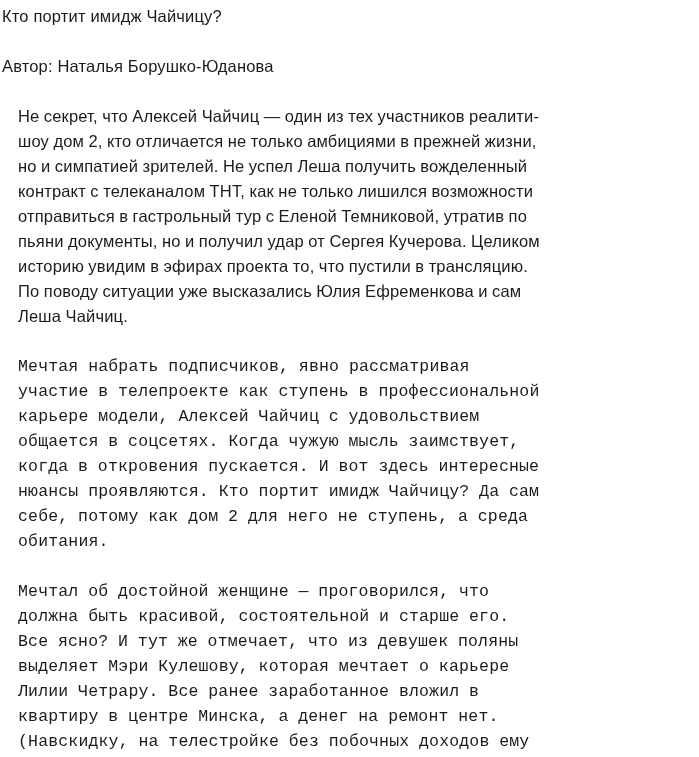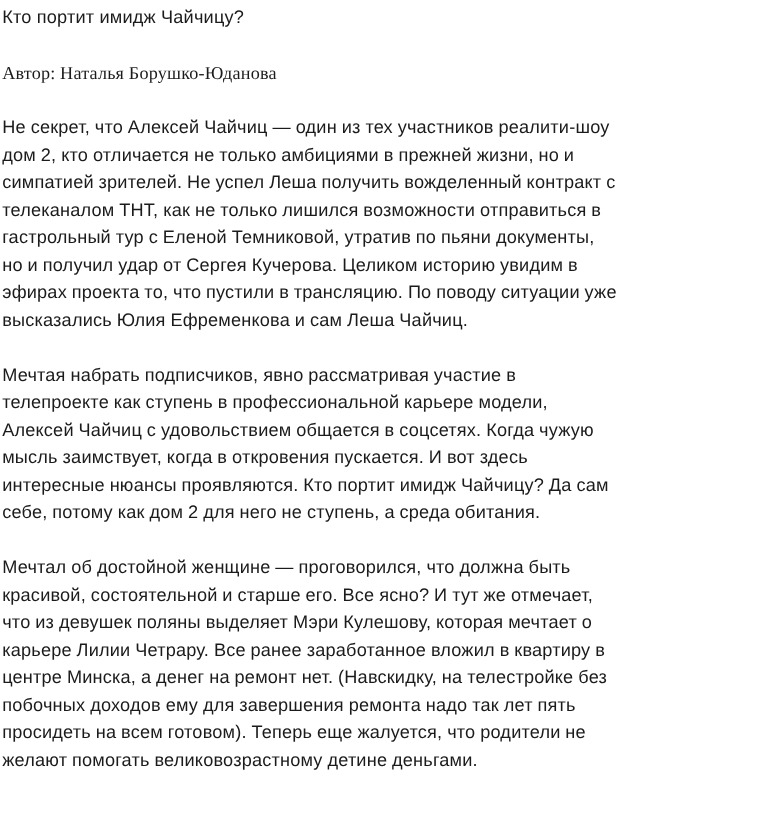--- a/index.html
+++ b/index.html
@@ -30,34 +30,34 @@
     color: #1b1b1b;
     letter-spacing: 0.01em;
   }
   .article-byline {
     font-size: 16.5px;
     line-height: 25px;
     margin: 25px 0 0 0;
     padding: 0;
     color: #1b1b1b;
     letter-spacing: 0.01em;
-    font-family: Liberation Serif, serif;
   }
   .article-body p {
     font-size: 16.5px;
     line-height: 25px;
-    margin: 0;
+    margin: 16px;
     padding: 0;
     color: #1b1b1b;
     text-align: left;
     letter-spacing: 0.01em;
     word-spacing: -0.02em;
   }
   .article-body p + p {
     margin-top: 25px;
+    font-family: Liberation Mono, monospace;
   }
   .article-body {
     margin-top: 25px;
   }
 </style>
 </head>
 <body style="background: rgb(255, 255, 255); color: rgb(27, 27, 27);">
 
 <article class="article">
 

